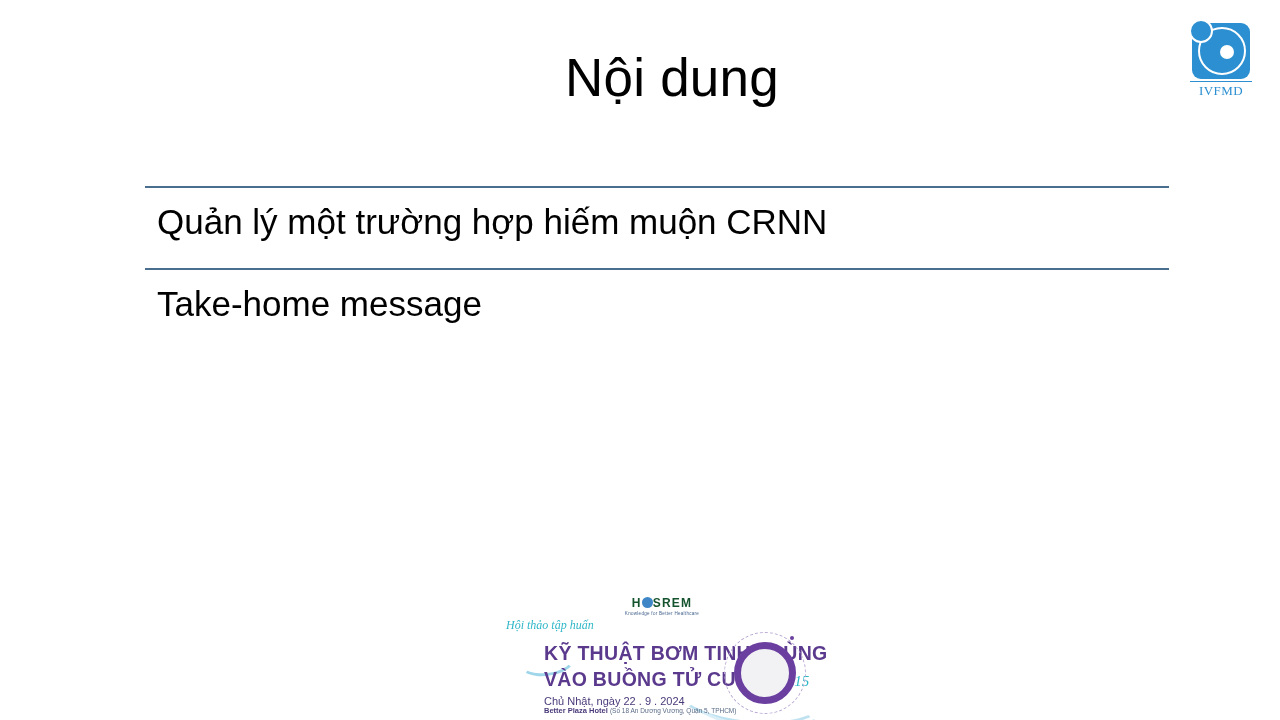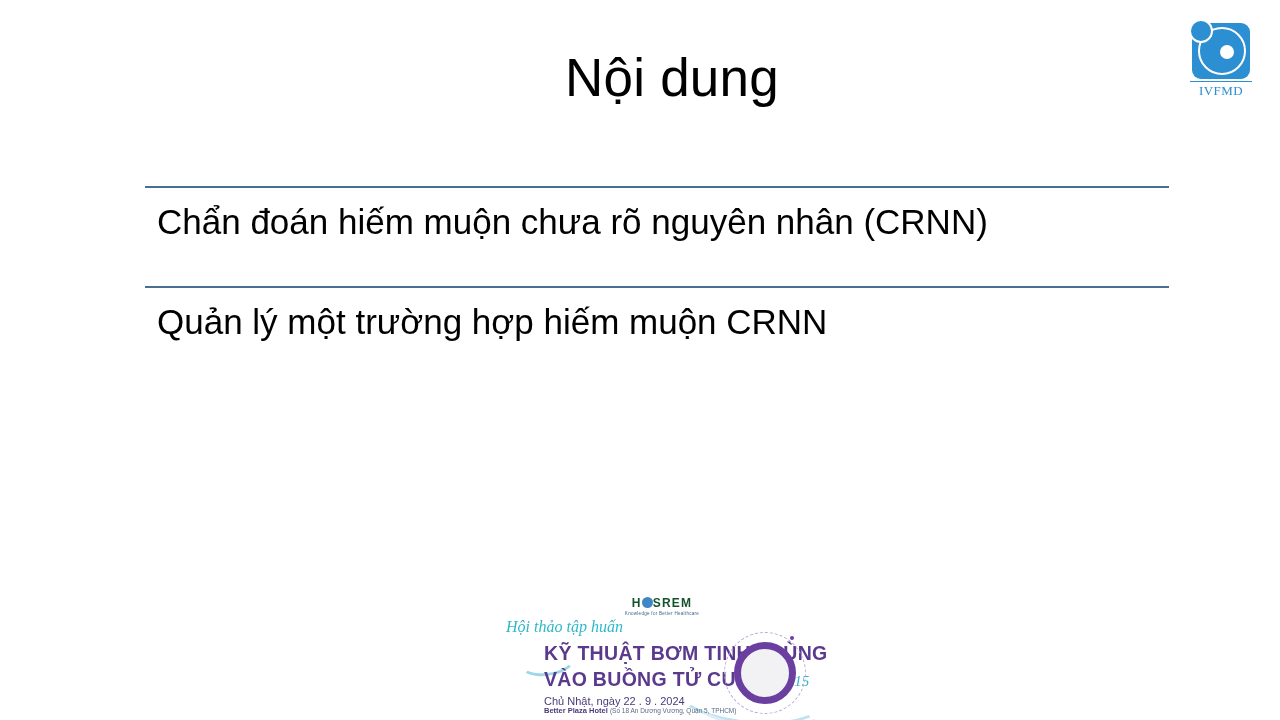--- a/index.html
+++ b/index.html
@@ -197,21 +197,21 @@
     margin-top: 2px;
     font-size: 4.5px;
     letter-spacing: 0.3px;
     color: #3f5f8a;
   }
 
   .banner-kicker {
     position: absolute;
     left: 40px;
     top: 26px;
-    font-size: 16px;
+    font-size: 12px;
     font-style: italic;
     color: #2fb7c8;
     font-family: "Liberation Serif", "DejaVu Serif", serif;
     white-space: nowrap;
   }
   .banner-line1,
   .banner-line2 {
     position: absolute;
     left: 78px;
     font-size: 19.5px;
@@ -295,29 +295,29 @@
     <div class="ivfmd-bigring"></div>
     <div class="ivfmd-smallring"></div>
     <div class="ivfmd-dot"></div>
   </div>
   <div class="ivfmd-rule"></div>
   <div class="ivfmd-word">IVFMD</div>
 </div>
 
 <div class="agenda">
 
-  <div class="agenda-row r1">
-    <div class="agenda-label">Chẩn đoán hiếm muộn chưa rõ nguyên nhân (CRNN)</div>
-  </div>
 
   <div class="agenda-row r2">
     <div class="agenda-label">Quản lý một trường hợp hiếm muộn CRNN</div>
   </div>
 
 
+  <div class="agenda-row r4">
+    <div class="agenda-label">Take-home message</div>
+  </div>
 
 </div>
 
 <div class="event-banner">
 
   <div class="banner-swoosh-a"></div>
   <div class="banner-swoosh-b"></div>
   <div class="banner-swoosh-c"></div>
 
   <div class="hosrem">

